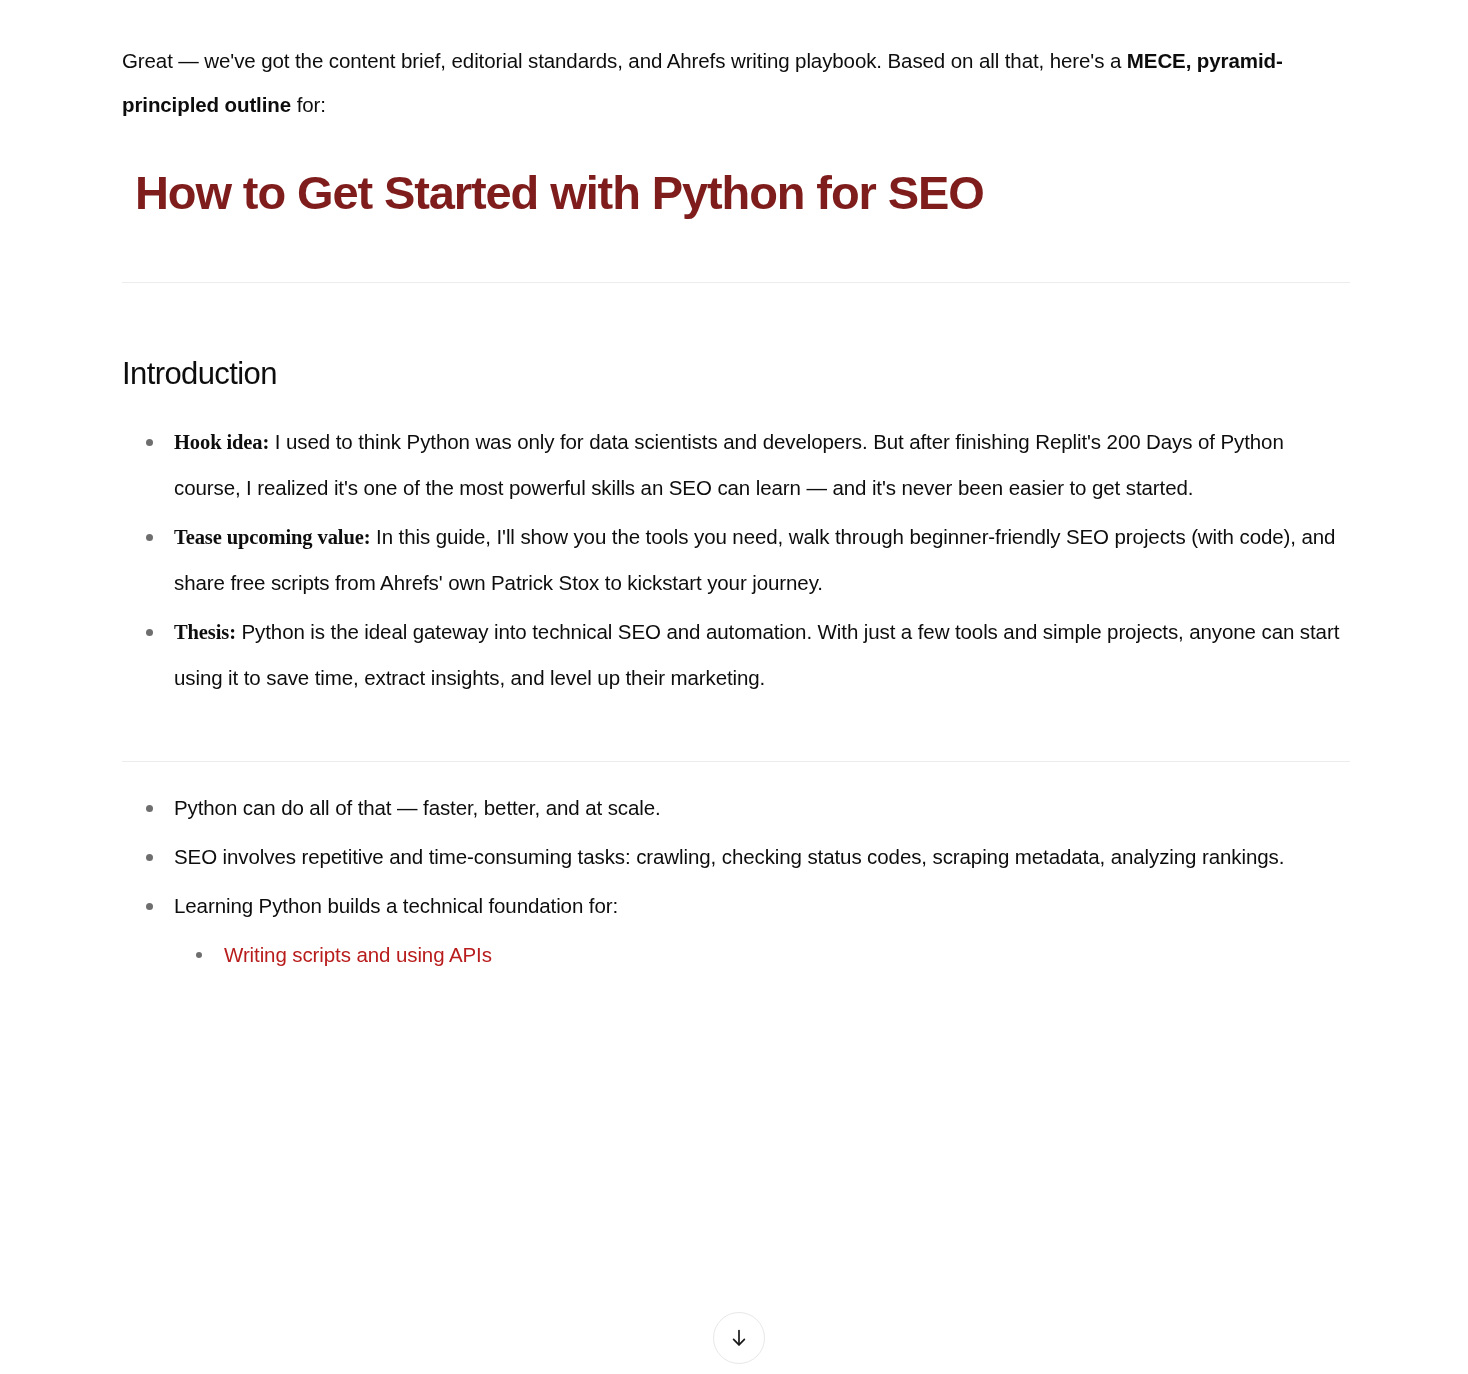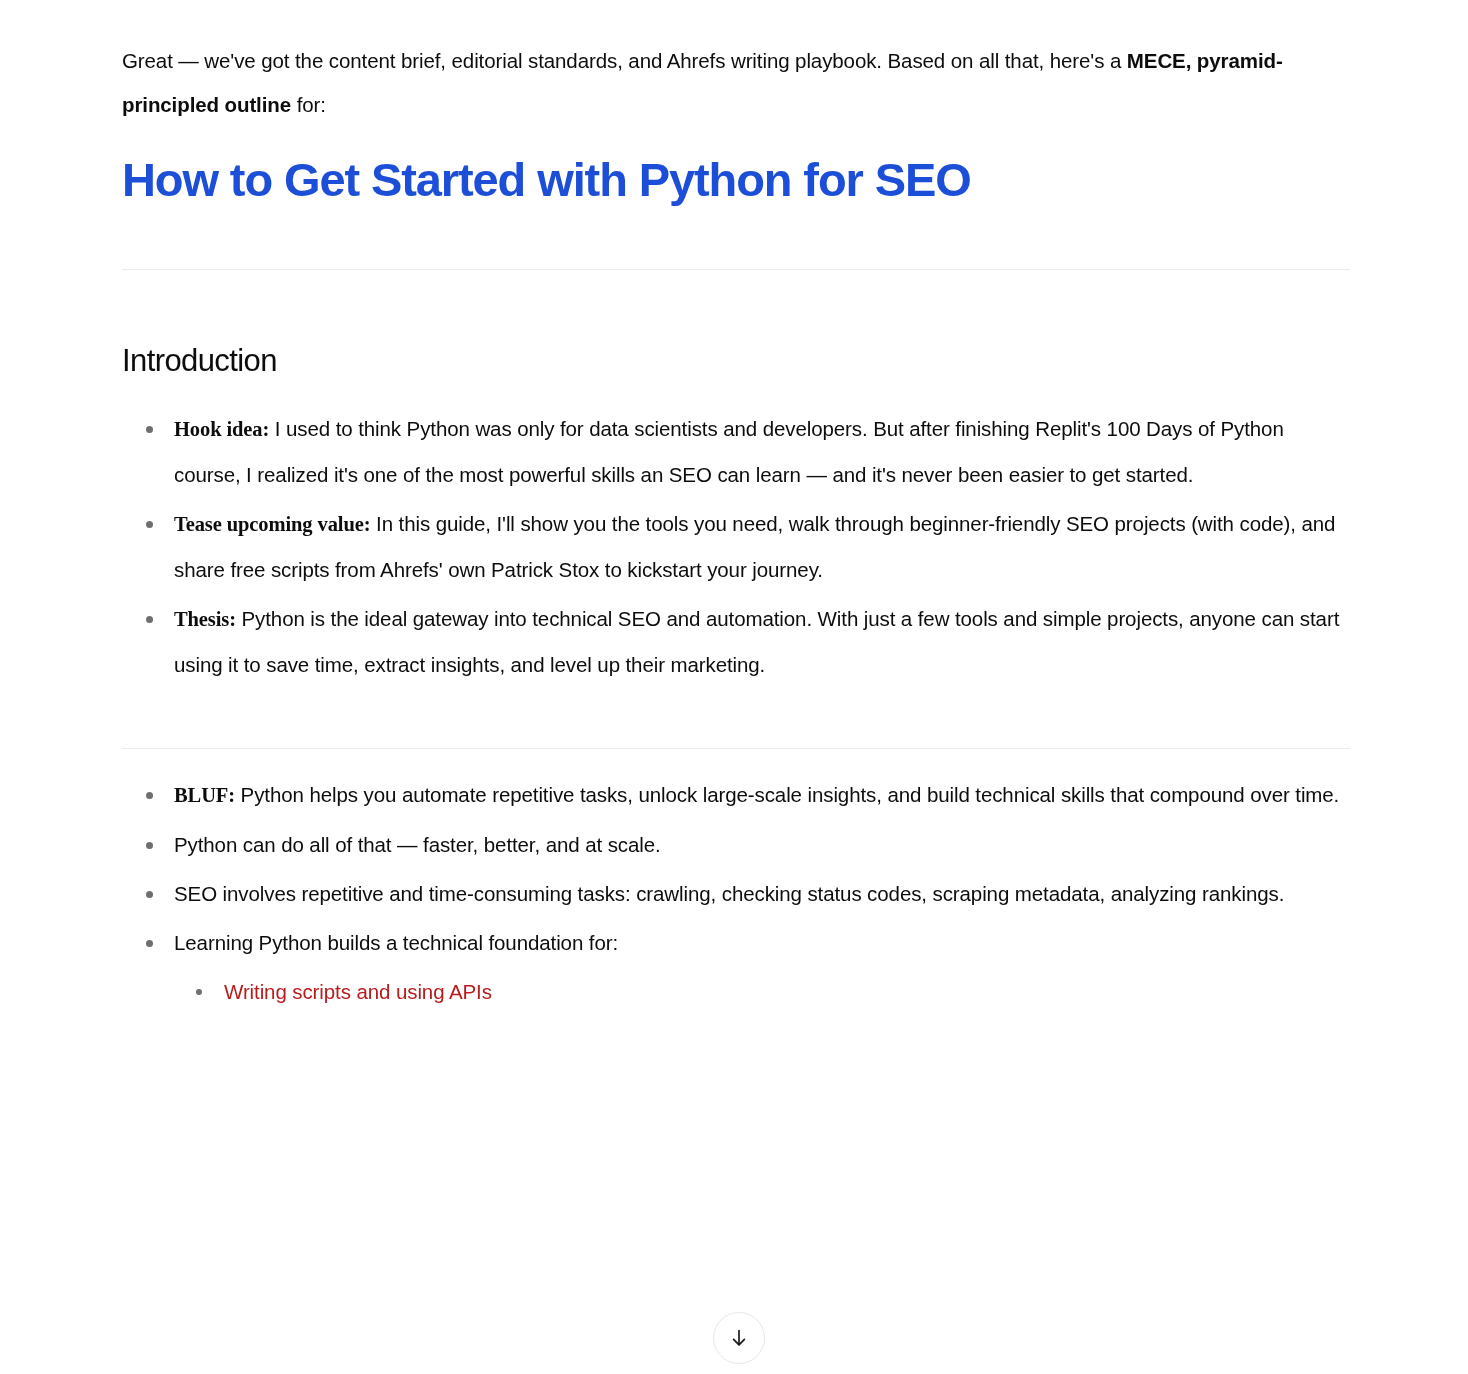--- a/index.html
+++ b/index.html
@@ -42,23 +42,23 @@
     max-width: 1200px;
   }
   .intro-para b { font-weight: 700; }
 
   
   .doc-title {
     font-size: 47px;
     font-weight: 700;
     line-height: 58px;
     letter-spacing: -1.1px;
-    margin: 0;
+    margin: 13px;
     padding-top: 24px;
-    color: #1d4ed8;
+    color: #7f1d1d;
   }
 
   
   .divider {
     height: 1px;
     background: #ececec;
     border: 0;
     margin: 0;
     width: 1228px;
   }
@@ -160,30 +160,29 @@
 
     <p class="intro-para"><span>Great — we've got the content brief, editorial standards, and Ahrefs writing playbook. Based on all that, here's a </span><b>MECE, pyramid-principled outline</b><span> for:</span></p>
 
     <h1 class="doc-title">How to Get Started with Python for SEO</h1>
 
     <hr class="divider first">
 
     <h2 class="section-heading intro-h">Introduction</h2>
 
     <ul class="bullets first-list">
-      <li><b>Hook idea:</b><span> I used to think Python was only for data scientists and developers. But after finishing Replit's 100 Days of Python course, I realized it's one of the most powerful skills an SEO can learn — and it's never been easier to get started.</span></li>
+      <li><b>Hook idea:</b><span> I used to think Python was only for data scientists and developers. But after finishing Replit's 200 Days of Python course, I realized it's one of the most powerful skills an SEO can learn — and it's never been easier to get started.</span></li>
       <li><b>Tease upcoming value:</b><span> In this guide, I'll show you the tools you need, walk through beginner-friendly SEO projects (with code), and share free scripts from Ahrefs' own Patrick Stox to kickstart your journey.</span></li>
       <li><b>Thesis:</b><span> Python is the ideal gateway into technical SEO and automation. With just a few tools and simple projects, anyone can start using it to save time, extract insights, and level up their marketing.</span></li>
     </ul>
 
     <hr class="divider second">
 
 
     <ul class="bullets second-list">
-      <li><b>BLUF:</b><span> Python helps you automate repetitive tasks, unlock large-scale insights, and build technical skills that compound over time.</span></li>
       <li><span>Python can do all of that — faster, better, and at scale.</span></li>
       <li><span>SEO involves repetitive and time-consuming tasks: crawling, checking status codes, scraping metadata, analyzing rankings.</span></li>
       <li><span>Learning Python builds a technical foundation for:</span>
         <ul class="sub-bullets">
           <li>Writing scripts and using APIs</li>
         </ul>
       </li>
     </ul>
 
   </div>

